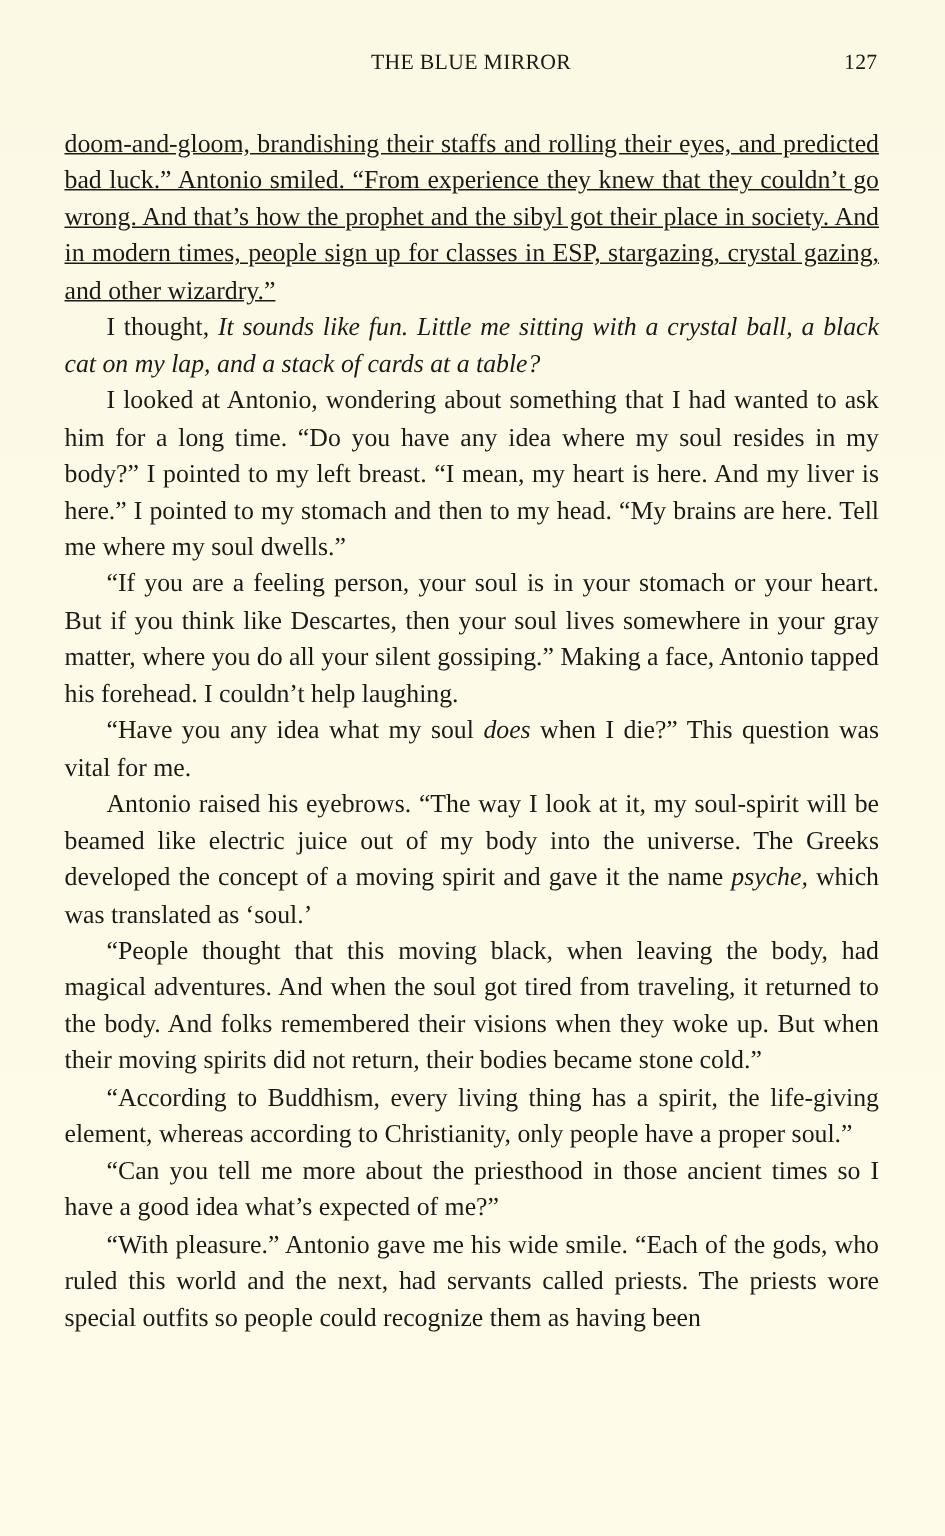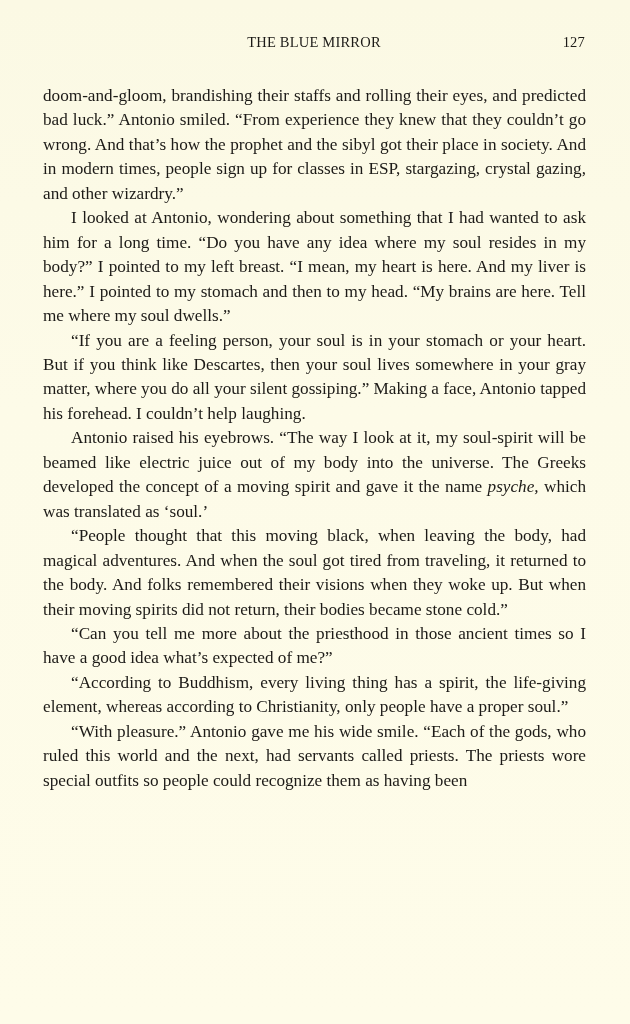--- a/index.html
+++ b/index.html
@@ -49,51 +49,54 @@
     font-size: 17.2px;
     line-height: 24.45px;
     text-align: justify;
   }
   .body-text p {
     margin: 0;
     text-indent: 28px;
   }
   .body-text p.no-indent {
     text-indent: 0;
+    text-decoration: underline;
   }
   .body-text em {
     font-style: italic;
   }
 </style>
 </head>
 <body>
 
 <div class="page">
 
   <div class="running-head">
     <span class="title">THE BLUE MIRROR</span>
     <span class="folio">127</span>
   </div>
 
   <div class="body-text">
     <p class="no-indent"><span>doom-and-gloom, brandishing their staffs and rolling their eyes, and predicted bad luck.” Antonio smiled. “From experience they knew that they couldn’t go wrong. And that’s how the prophet and the sibyl got their place in society. And in modern times, people sign up for classes in ESP, stargazing, crystal gazing, and other wizardry.”</span></p>
 
 
 
+    <p><span>I thought, </span><em>It sounds like fun. Little me sitting with a crystal ball, a black cat on my lap, and a stack of cards at a table?</em></p>
 
     <p><span>I looked at Antonio, wondering about something that I had wanted to ask him for a long time. “Do you have any idea where my soul resides in my body?” I pointed to my left breast. “I mean, my heart is here. And my liver is here.” I pointed to my stomach and then to my head. “My brains are here. Tell me where my soul dwells.”</span></p>
 
     <p><span>“If you are a feeling person, your soul is in your stomach or your heart. But if you think like Descartes, then your soul lives somewhere in your gray matter, where you do all your silent gossiping.” Making a face, Antonio tapped his forehead. I couldn’t help laughing.</span></p>
 
+    <p><span>“Have you any idea what my soul </span><em>does</em><span> when I die?” This question was vital for me.</span></p>
 
     <p><span>Antonio raised his eyebrows. “The way I look at it, my soul-spirit will be beamed like electric juice out of my body into the universe. The Greeks developed the concept of a moving spirit and gave it the name </span><em>psyche,</em><span> which was translated as ‘soul.’</span></p>
 
     <p><span>“People thought that this moving black, when leaving the body, had magical adventures. And when the soul got tired from traveling, it returned to the body. And folks remembered their visions when they woke up. But when their moving spirits did not return, their bodies became stone cold.”</span></p>
 
 
+    <p><span>“According to Buddhism, every living thing has a spirit, the life-giving element, whereas according to Christianity, only people have a proper soul.”</span></p>
+
     <p><span>“Can you tell me more about the priesthood in those ancient times so I have a good idea what’s expected of me?”</span></p>
-
-    <p><span>“According to Buddhism, every living thing has a spirit, the life-giving element, whereas according to Christianity, only people have a proper soul.”</span></p>
 
     <p><span>“With pleasure.” Antonio gave me his wide smile. “Each of the gods, who ruled this world and the next, had servants called priests. The priests wore special outfits so people could recognize them as having been</span></p>
   </div>
 
 </div>
 
 </body></html>

